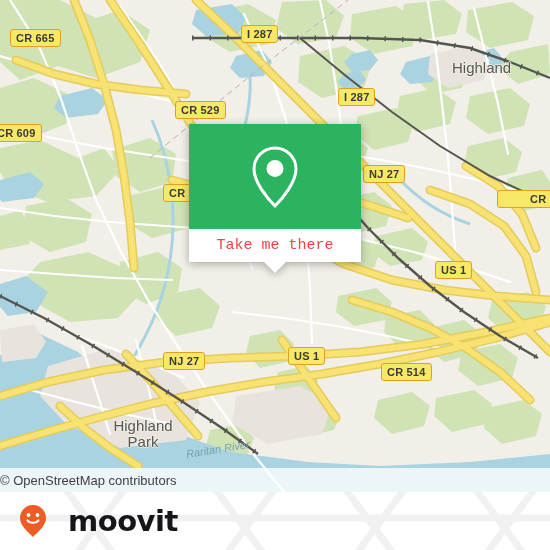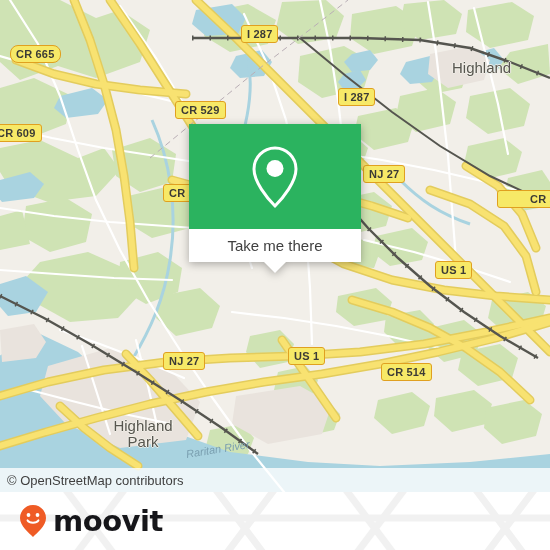--- a/index.html
+++ b/index.html
@@ -94,23 +94,23 @@
   }
   #callout-foot {
     position: relative;
     height: 33px;
     background: #ffffff;
     display: flex;
     align-items: center;
     justify-content: center;
   }
   #callout-label {
-    color: #404040;
+    color: #ef4444;
     font-size: 15px;
-    font-family: Liberation Sans, sans-serif;
+    font-family: Liberation Mono, monospace;
   }
   #callout-tail {
     position: absolute;
     left: 50%;
     bottom: -11px;
     margin-left: -11px;
     width: 0; height: 0;
     border-left: 11px solid transparent;
     border-right: 11px solid transparent;
     border-top: 11px solid #ffffff;
@@ -121,21 +121,21 @@
     position: absolute;
     left: 0;
     top: 468px;
     width: 550px;
     height: 24px;
     background: rgba(255,255,255,0.78);
     display: flex;
     align-items: center;
   }
   #attribution-text {
-    padding-left: 7px;
+    padding-left: 0;
     color: #3f3f3f;
     font-size: 13px;
     font-family: "Liberation Sans", sans-serif;
   }
 
   
   #footer {
     position: absolute;
     left: 0;
     top: 492px;
@@ -161,21 +161,21 @@
   #footer-address {
     color: #2f2f2f;
     font-size: 15.5px;
     line-height: 20px;
     max-width: 385px;
     font-family: "Liberation Sans", sans-serif;
   }
   #brand {
     display: flex;
     align-items: center;
-    gap: 5px;
+    gap: 20px;
     flex: none;
   }
   #brand-wordmark {
     color: #16161a;
     font-size: 29px;
     line-height: 29px;
     font-weight: bold;
     letter-spacing: -0.5px;
     font-family: "DejaVu Sans", sans-serif;
   }
@@ -337,21 +337,21 @@
           <path d="M0,296 L44,318 L90,344 L136,372 L180,400 L222,428 L258,454" stroke="#55554f" stroke-width="5" stroke-dasharray="1.5 16"></path>
           <path d="M300,38 L346,76 L392,112 L440,146 L490,176 L550,204" stroke="#55554f" stroke-width="2"></path>
         </g>
 
         <g fill="none" stroke="#b9aeb5" stroke-width="1" stroke-dasharray="6 4">
           <path d="M150,158 L206,112 L260,68 L312,28 L348,0"></path>
         </g>
       </g>
     </svg>
 
-    <div class="shield" style="left:10px;  top:45px;border-radius:8px;">CR 665</div>
+    <div class="shield" style="left:10px;  top:29px;">CR 665</div>
     <div class="shield" style="left:127px; top:101px;margin-left:48px;">CR 529</div>
     <div class="shield" style="left:-9px;  top:124px;">CR 609</div>
     <div class="shield" style="left:241px; top:25px;">I 287</div>
     <div class="shield" style="left:338px; top:88px;">I 287</div>
     <div class="shield" style="left:163px; top:184px;">CR 514</div>
     <div class="shield" style="left:363px; top:165px;">NJ 27</div>
     <div class="shield" style="left:497px; top:190px;padding-left:32px;">CR 531</div>
     <div class="shield" style="left:435px; top:261px;">US 1</div>
     <div class="shield" style="left:163px; top:352px;">NJ 27</div>
     <div class="shield" style="left:288px; top:347px;">US 1</div>

